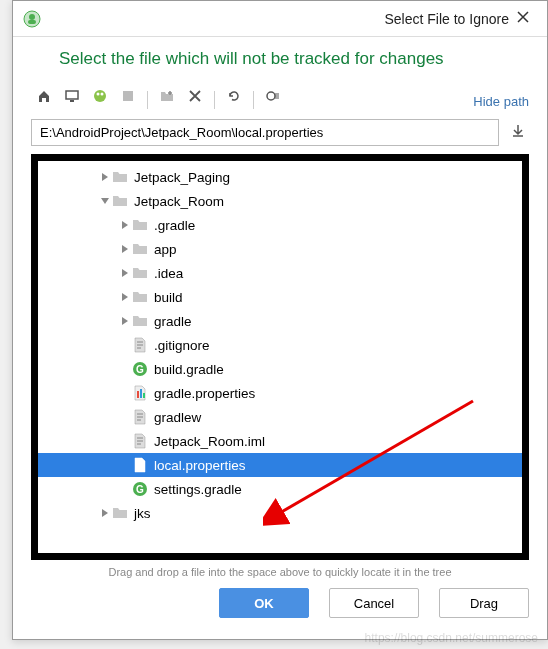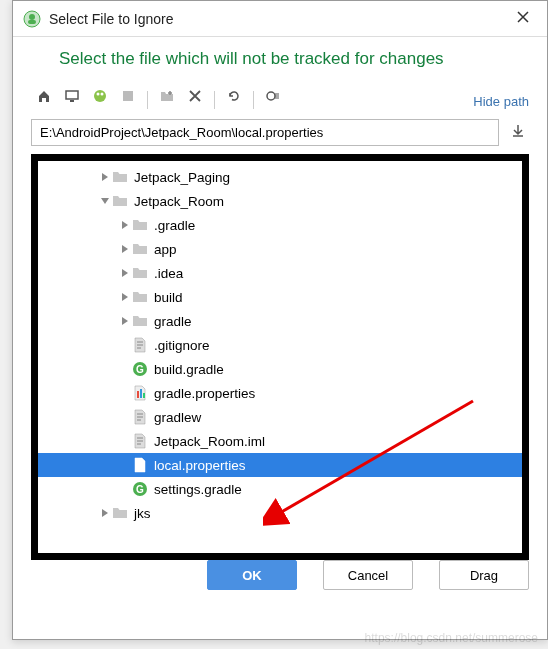--- a/index.html
+++ b/index.html
@@ -1,41 +1,41 @@
 <!DOCTYPE html>
 <html><head>
   <meta charset="utf-8">
   <style>
     * { margin: 0; padding: 0; box-sizing: border-box; }
     body { font-family: "Segoe UI", Arial, sans-serif; font-size: 13px; background: #f0f0f0; width: 548px; height: 649px; position: relative; }
     .dialog { position: absolute; left: 12px; top: 0; width: 536px; height: 640px; background: #fff; border: 1px solid #999; box-shadow: 0 2px 8px rgba(0,0,0,0.15); }
     .titlebar { display: flex; align-items: center; padding: 6px 10px; border-bottom: 1px solid #ddd; }
     .title-icon { width: 18px; height: 18px; margin-right: 8px; }
-    .title-text { flex: 1; font-size: 14px; color: #222; }
+    .title-text { flex: 1; font-size: 14px; color: #222; text-align: right; }
     .title-close { padding: 4px 8px; cursor: pointer; }
     .subtitle { padding: 12px 18px 8px; color: #15803d; font-size: 17px; margin-left: 28px; }
     .toolbar { display: flex; align-items: flex-end; padding: 6px 18px; gap: 2px; }
     .tool-btn { width: 26px; height: 26px; display: flex; align-items: center; justify-content: center; cursor: pointer; border-radius: 2px; }
     .tool-sep { width: 1px; height: 18px; background: #ccc; margin: 0 4px; }
     .tool-spacer { flex: 1; }
     .hide-path { color: #3b73af; font-size: 13px; cursor: pointer; }
     .path-row { display: flex; align-items: center; padding: 4px 18px 8px; gap: 8px; }
     .path-input { flex: 1; border: 1px solid #bbb; padding: 5px 8px; font-size: 13px; font-family: inherit; }
     .download-btn { cursor: pointer; padding: 4px; }
     .tree-container { margin: 0 18px; border: 7px solid #000000; height: 406px; overflow: auto; position: relative; }
     .tree { padding: 4px 0; }
     .tree-item { display: flex; align-items: center; height: 24px; padding-left: 0; cursor: pointer; white-space: nowrap; }
     .tree-item.selected { background: #2d80e2; color: #ffffff; align-items: center; }
     .indent { display: inline-block; }
     .arrow { width: 14px; display: inline-flex; justify-content: center; align-items: center; }
     .arrow svg { display: block; }
     .node-icon { width: 16px; height: 16px; margin-right: 6px; display: inline-flex; align-items: center; justify-content: center; }
     .node-label { font-size: 13.5px; }
     .hint { text-align: center; font-size: 11px; color: #888; padding: 6px 0 10px; }
-    .buttons { display: flex; justify-content: flex-end; gap: 26px; padding: 0 18px 14px; }
+    .buttons { display: flex; justify-content: flex-end; gap: 20px; padding: 0 18px 14px; }
     .btn { min-width: 90px; height: 30px; border: 1px solid #bbb; background: #fff; font-size: 13px; cursor: pointer; border-radius: 2px; }
     .btn.primary { background: #4a90e2; color: #fff; border-color: #4a90e2; font-weight: 600; }
     .watermark { position: absolute; right: 10px; bottom: 4px; font-size: 12px; color: rgba(0,0,0,0.15); }
     .red-arrow { position: absolute; pointer-events: none; z-index: 10; }
   </style>
 </head>
 <body>
 
 <div class="dialog">
 
@@ -318,20 +318,21 @@
 
   <svg class="red-arrow" style="left:250px; top:395px;" width="220" height="130" viewBox="0 0 220 130">
     <defs>
         <marker id="ah" markerWidth="10" markerHeight="10" refX="2" refY="5" orient="auto">
           <path d="M0 0 L10 5 L0 10 Z" fill="#e60000"></path>
         </marker>
       </defs>
     <line x1="210" y1="5" x2="15" y2="118" stroke="#e60000" stroke-width="3" marker-end="url(#ah)"></line>
   </svg>
 
+  <div class="hint">Drag and drop a file into the space above to quickly locate it in the tree</div>
 
   <div class="buttons">
     <button class="btn primary">OK</button>
     <button class="btn">Cancel</button>
     <button class="btn">Drag</button>
   </div>
 
 </div>
 
 <div class="watermark">https://blog.csdn.net/summerose</div>

